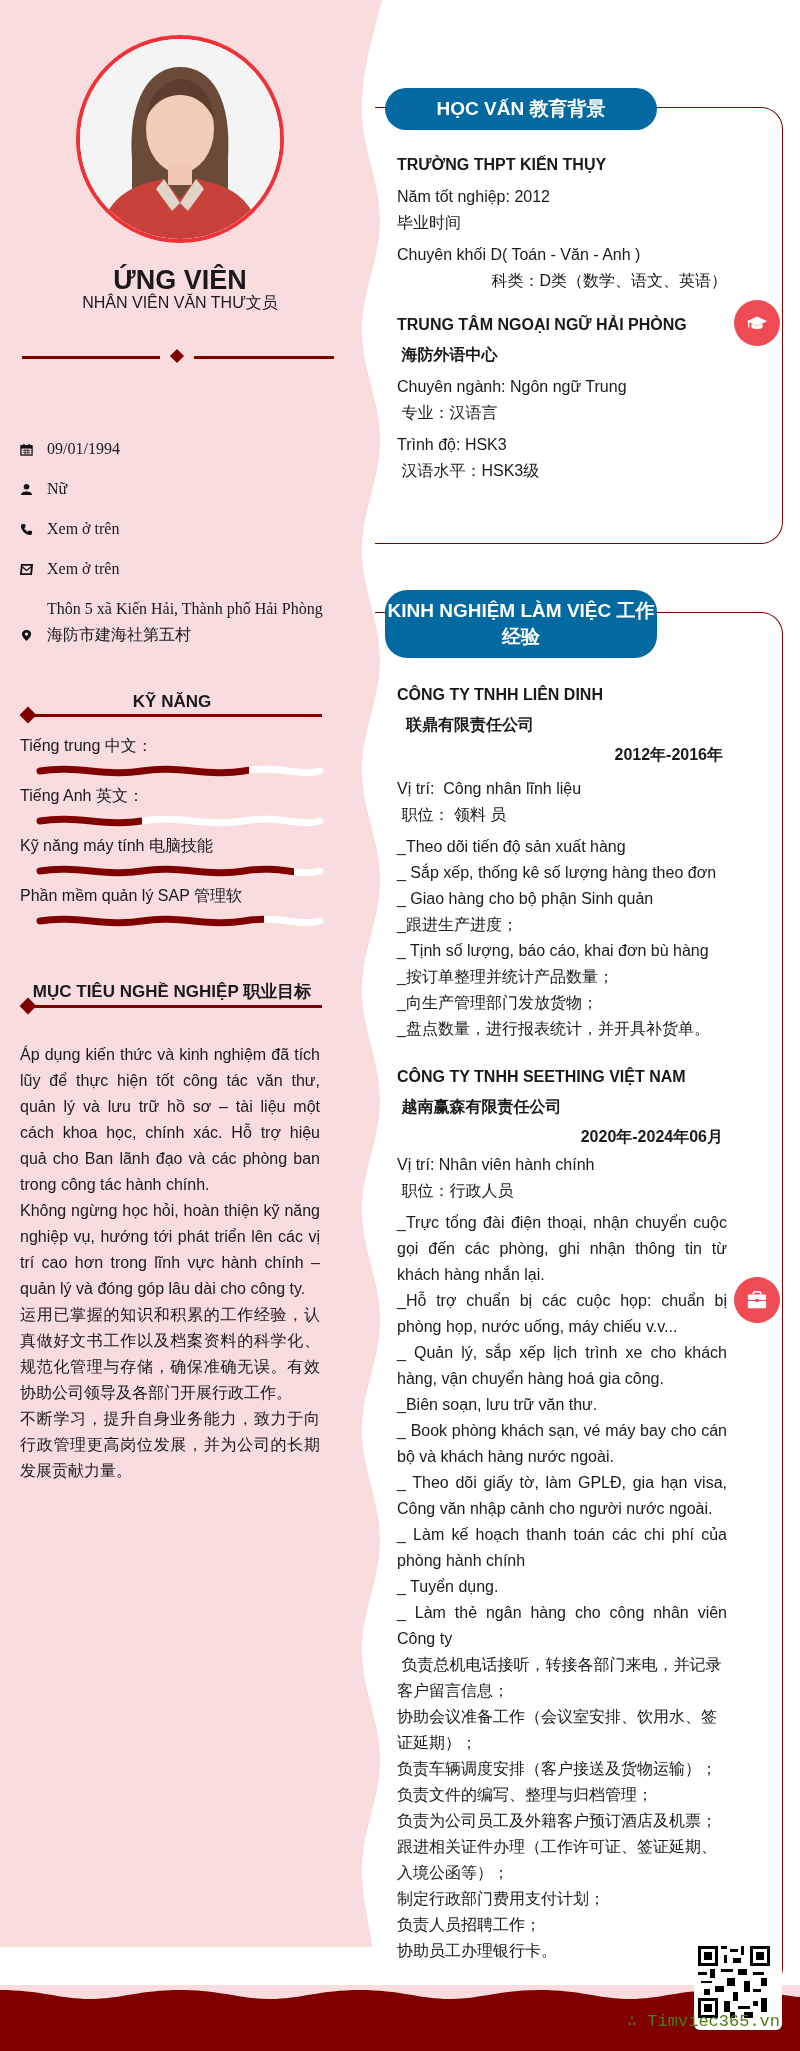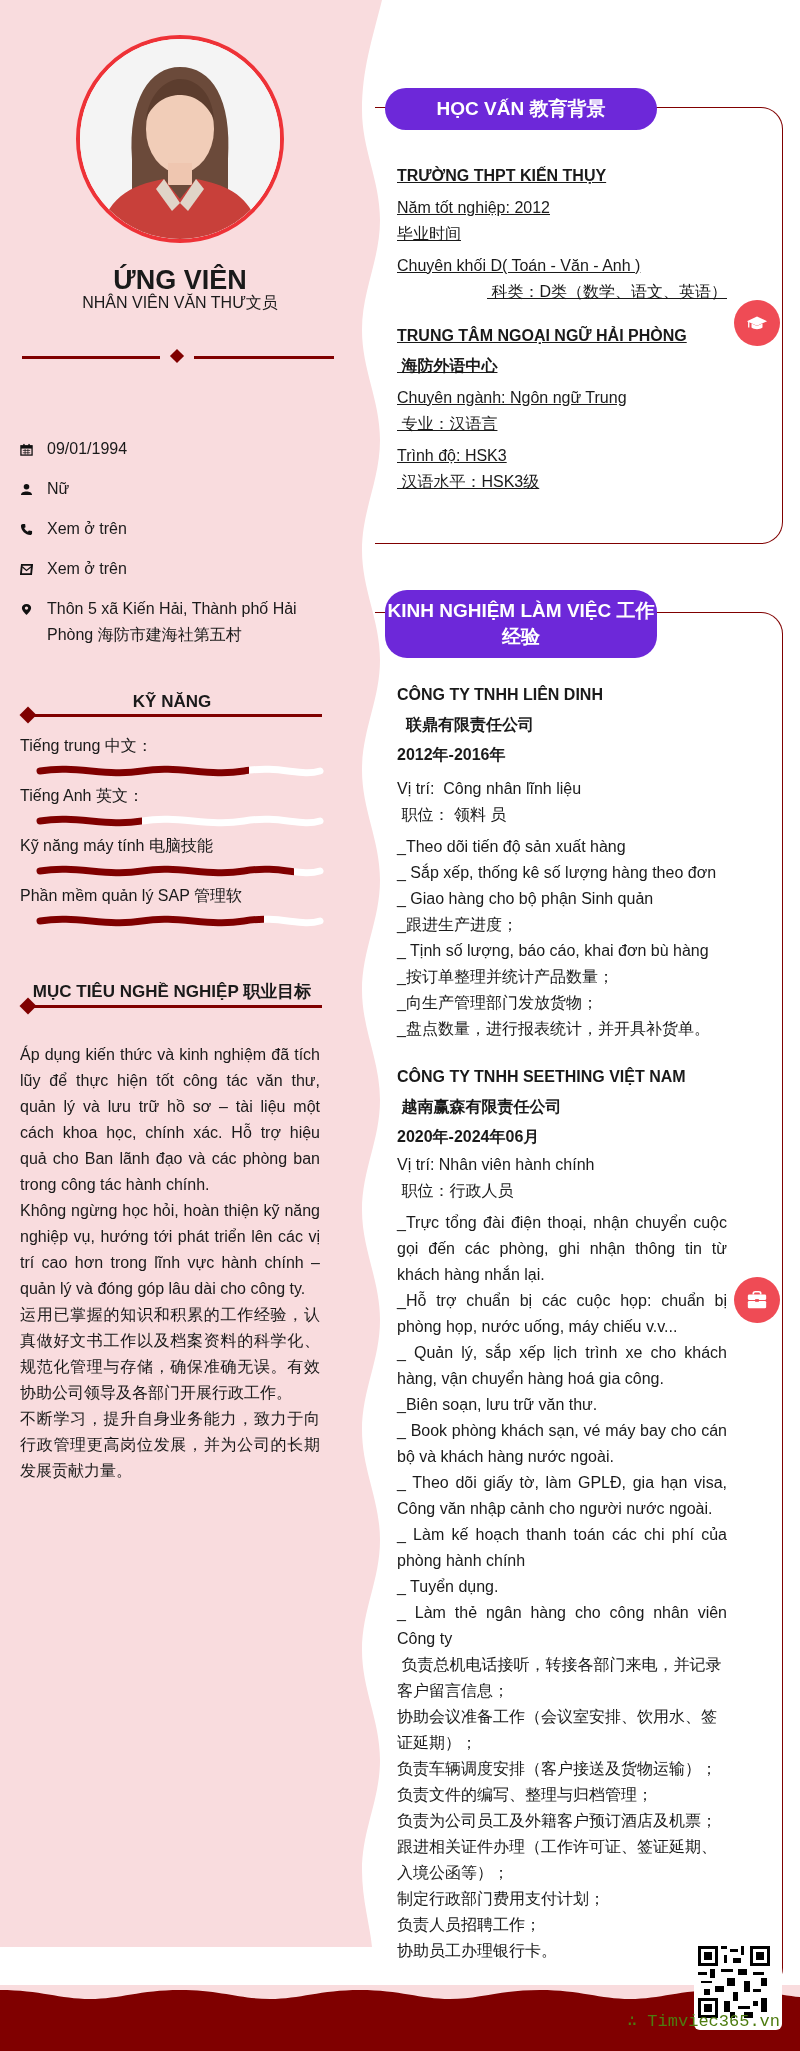--- a/index.html
+++ b/index.html
@@ -24,21 +24,21 @@
     border-radius:50%; border:4px solid #ee3237; background:#fff; overflow:hidden; box-sizing:border-box;
   }
   .avatar svg { width:100%; height:100%; display:block; }
   .name { position:absolute; left:0; width:360px; top:265px; text-align:center; font-size:27px; font-weight:bold; }
   .job-title { position:absolute; left:0; width:360px; top:293px; text-align:center; font-size:16px; }
   .divider { position:absolute; left:22px; top:352px; width:312px; height:10px; }
   .divider .line { position:absolute; top:4px; height:3px; background:#800000; }
   .divider .diamond { position:absolute; left:150px; top:-1px; width:10px; height:10px; background:#800000; transform:rotate(45deg); }
 
   .info-list { position:absolute; left:20px; top:436px; width:320px; }
-  .info-item { display:flex; align-items:flex-start; font-size:16px; line-height:26px; margin-bottom:14px; }
+  .info-item { display:flex; align-items:flex-end; font-size:16px; line-height:26px; margin-bottom:14px;font-family:Liberation Serif, serif; }
   .info-item .ico { width:27px; flex:0 0 27px; height:26px; display:flex; align-items:center; }
   .info-item .ico svg { width:13px; height:13px; }
 
   .sec-head { position:absolute; left:22px; width:300px; }
   .sec-head .title { text-align:center; font-size:17px; font-weight:bold; }
   .sec-head .rule { position:relative; height:3px; background:#800000; margin-left:8px; margin-top:2px; }
   .sec-head .rule::before { content:""; position:absolute; left:-8px; top:-5px; width:12px; height:12px; background:#800000; transform:rotate(45deg); }
 
   .skills { position:absolute; left:20px; top:734px; width:305px; }
   .skill .label { font-size:16px; line-height:24px; }
@@ -49,36 +49,36 @@
     position:absolute; left:20px; top:1042px; width:300px;
     font-size:16px; line-height:26px; text-align:justify;
   }
   .objective p { margin:0; }
 
   
   .card { position:absolute; left:375px; width:408px; border:1.5px solid #800000; border-left:none; border-radius:0 22px 22px 0; box-sizing:border-box; }
   .card-edu { top:107px; height:437px; }
   .card-work { top:612px; height:1378px; }
   .badge {
-    position:absolute; left:385px; width:272px; background:#6d28d9; color:#fff;
+    position:absolute; left:385px; width:272px; background:#0369a1; color:#fff;
     border-radius:22px; text-align:center; font-weight:bold; font-size:19px; box-sizing:border-box;
   }
   .badge-edu { top:88px; height:42px; line-height:42px; }
   .badge-work { top:590px; height:68px; line-height:26px; padding-top:8px; }
   .side-icon {
     position:absolute; left:734px; width:46px; height:46px; border-radius:50%; background:#ef4b55;
     display:flex; align-items:center; justify-content:center;
   }
   .side-icon svg { width:22px; height:22px; }
 
   .rc { position:absolute; left:397px; width:330px; font-size:16px; line-height:26px; }
   .rc .h { font-weight:bold; font-size:16px; line-height:30px; }
   .rc .hz { font-weight:bold; font-size:16px; line-height:30px; }
   .rc .line { line-height:26px; }
-  .rc .date { text-align:left; font-weight:bold; font-size:16px; line-height:30px; padding-right:4px; }
+  .rc .date { text-align:right; font-weight:bold; font-size:16px; line-height:30px; padding-right:4px; }
   .rc .just { text-align:justify; }
 </style>
 </head>
 <body>
 
 <svg class="sidebar-bg" viewBox="0 0 385 1947" preserveAspectRatio="none">
   <path fill="#f9dcde" d="M0,0 H382
     C372,40 362,70 362,110 C362,150 380,180 380,220 C380,260 362,290 362,330 C362,370 380,400 380,440
     C380,480 362,510 362,550 C362,590 380,620 380,660 C380,700 362,730 362,770 C362,810 380,840 380,880
     C380,920 362,950 362,990 C362,1030 380,1060 380,1100 C380,1140 362,1170 362,1210 C362,1250 380,1280 380,1320
@@ -224,21 +224,21 @@
 
 <div class="card card-edu"></div>
 <div class="badge badge-edu">HỌC VẤN 教育背景</div>
 <div class="side-icon" style="top:300px;">
   <svg viewBox="0 0 24 24">
       <path d="M12 5 L23 10 L12 15 L1 10 Z" fill="#fff"></path>
       <path d="M6 12.5 V17 C9 19.5 15 19.5 18 17 V12.5 L12 15.2 Z" fill="#fff"></path>
       <path d="M3 10.5 V17" stroke="#fff" stroke-width="1.4"></path>
     </svg>
 </div>
-<div class="rc" style="top:161px;text-decoration:underline;">
+<div class="rc" style="top:150px;">
   <div>
     <div class="h">TRƯỜNG THPT KIẾN THỤY</div>
     <div class="line" style="margin-top:4px;">Năm tốt nghiệp:  2012</div>
     <div class="line">毕业时间</div>
     <div class="line" style="margin-top:6px;">Chuyên khối D( Toán - Văn - Anh )</div>
     <div class="line" style="white-space:pre;text-align:right;"> 科类：D类（数学、语文、英语）</div>
   </div>
   <div style="margin-top:16px;">
     <div class="h">TRUNG TÂM NGOẠI NGỮ HẢI PHÒNG</div>
     <div class="hz" style="white-space:pre;"> 海防外语中心</div>

